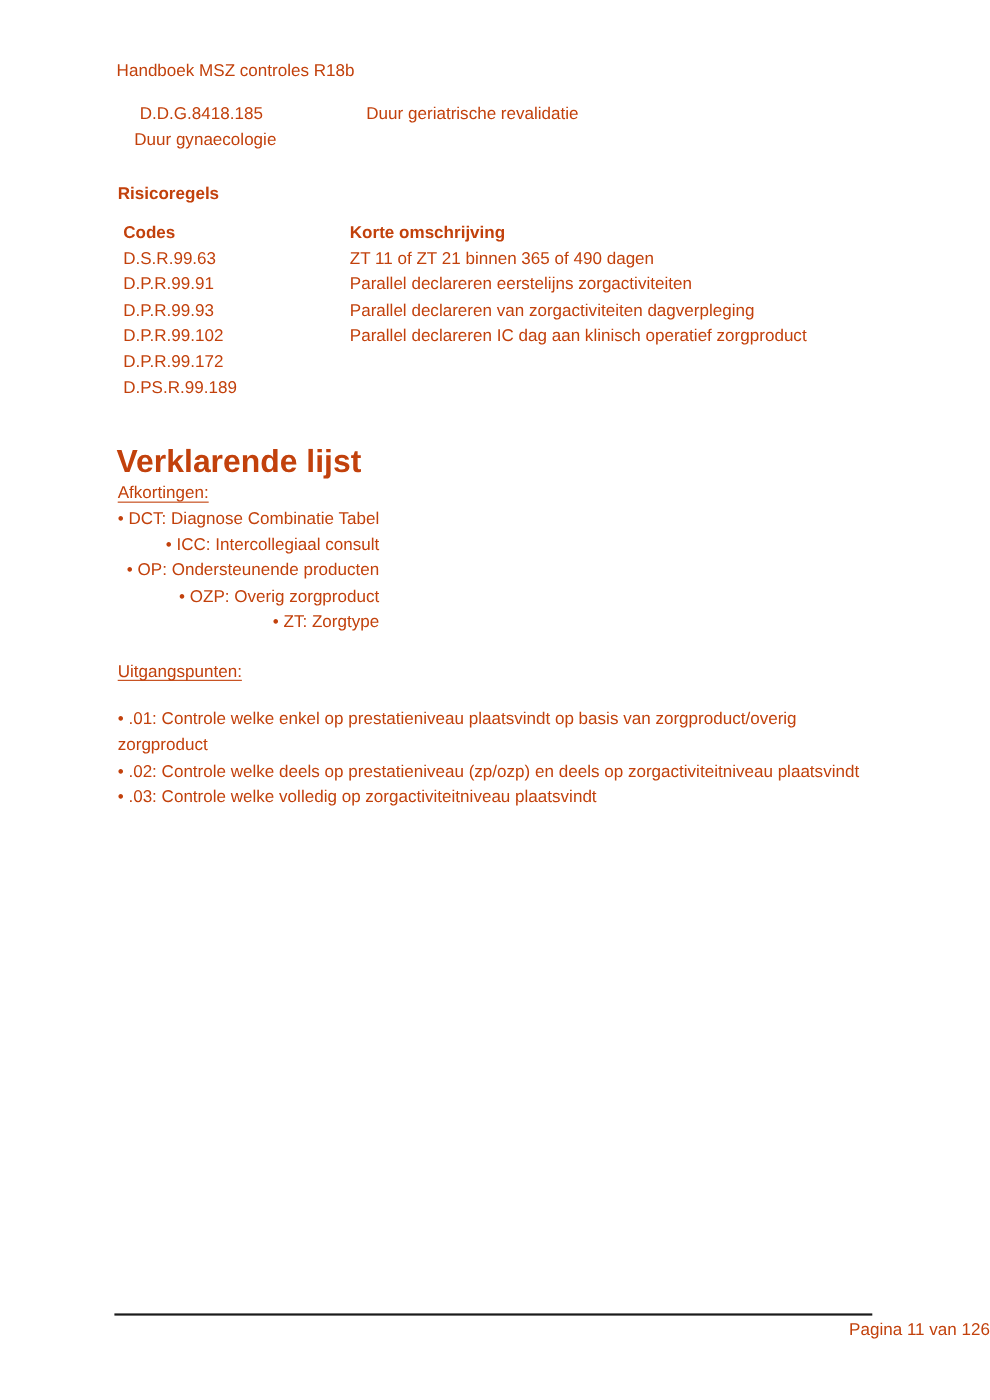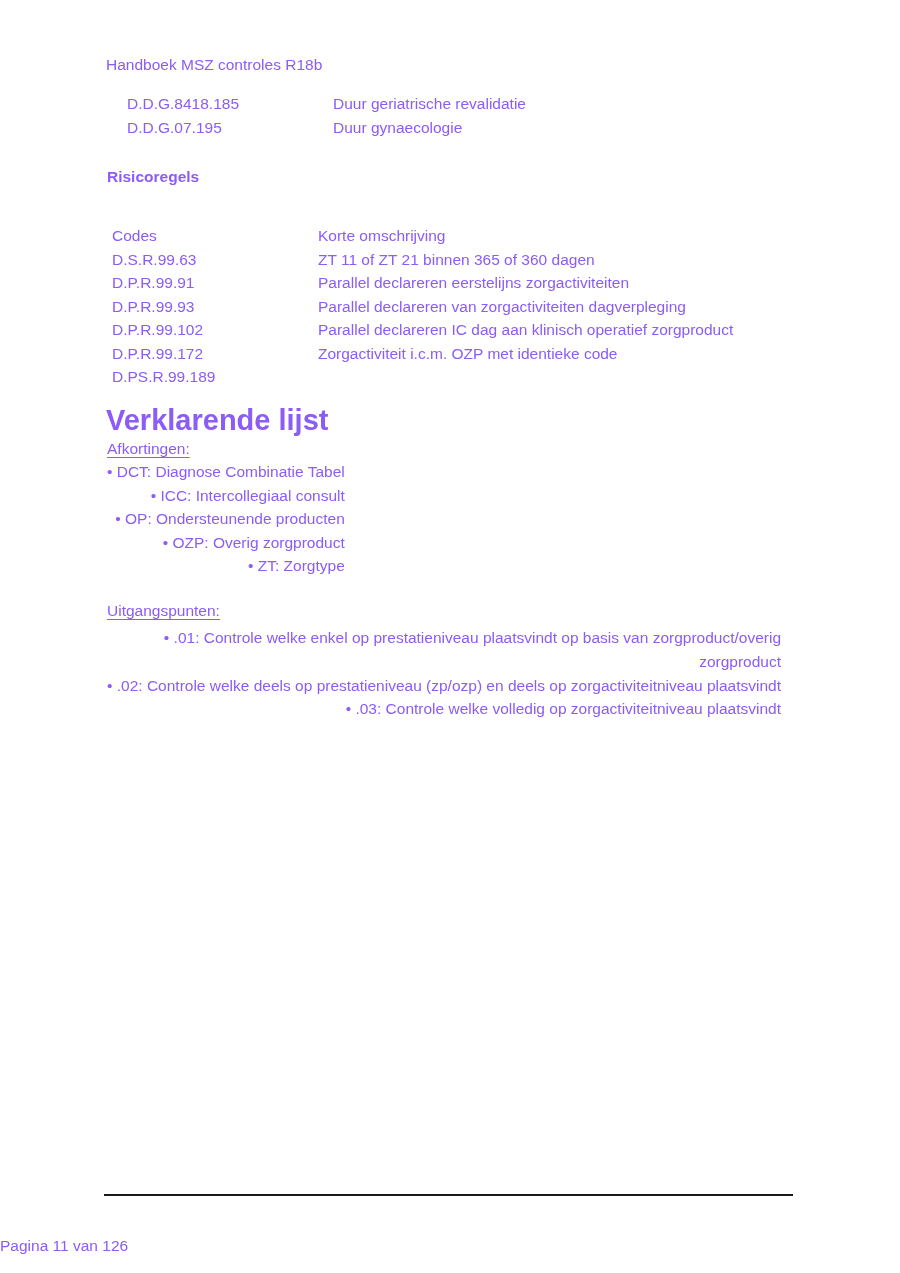--- a/index.html
+++ b/index.html
@@ -5,120 +5,117 @@
   html, body {
     margin: 0;
     padding: 0;
     background: #ffffff;
   }
   .page {
     position: relative;
     width: 900px;
     height: 1273px;
     background: #ffffff;
-    color: #8b5cf6;
+    color: #c2410c;
     font-family: "Liberation Sans", sans-serif;
     font-size: 15.5px;
     overflow: hidden;
   }
   .abs { position: absolute; }
   .hdr {
     top: 56px; left: 106px;
     font-size: 15.5px;
   }
   .tbl { left: 107px; width: 706px; }
   .tbl-duur { top: 92px; margin-left: 15px; }
   .tbl-risico { top: 200px; }
   .trow {
     display: grid;
     grid-template-columns: 211px 1fr;
     line-height: 23.5px;
     white-space: nowrap;
   }
   .trow .code { padding-left: 5px; }
-  .trow.thead { font-weight: normal; margin-top: 24px; }
+  .trow.thead { font-weight: bold; }
   .h2 {
     top: 168px; left: 107px;
     font-weight: bold;
     font-size: 15.5px;
   }
   .h1 {
     top: 404px; left: 106px;
     font-weight: bold;
     font-size: 29px;
   }
   .sub {
     left: 107px;
     text-decoration: underline;
     text-underline-offset: 3px;
   }
   .sub-afk { top: 440px; }
   .sub-uit { top: 602px; }
   .list { left: 107px; white-space: nowrap; }
   .list-afk { top: 460px; text-align: right; }
   .list-afk .line { line-height: 23.5px; }
-  .list-uit { top: 626px; text-align: right; }
+  .list-uit { top: 642px; }
   .list-uit .line { line-height: 23.8px; }
   .footer-line {
     top: 1194px; left: 104px;
     width: 689px; height: 2px;
     background: #1a1a1a;
   }
   .footer {
     top: 1201px; left: 0;
     width: 900px;
-    text-align: left;
+    text-align: right;
     font-size: 15.5px;
-    margin-top: 36px;
   }
 </style>
 </head>
 <body>
 
 <div class="page">
 
   <div class="abs hdr">Handboek MSZ controles R18b</div>
 
   <div class="abs tbl tbl-duur">
     <div class="trow">
       <div class="code">D.D.G.8418.185</div>
       <div>Duur geriatrische revalidatie</div>
     </div>
     <div class="trow">
-      <div class="code">D.D.G.07.195</div>
       <div>Duur gynaecologie</div>
     </div>
   </div>
 
   <div class="abs h2">Risicoregels</div>
 
   <div class="abs tbl tbl-risico">
     <div class="trow thead">
       <div class="code">Codes</div>
       <div>Korte omschrijving</div>
     </div>
     <div class="trow">
       <div class="code">D.S.R.99.63</div>
-      <div>ZT 11 of ZT 21 binnen 365 of 360 dagen</div>
+      <div>ZT 11 of ZT 21 binnen 365 of 490 dagen</div>
     </div>
     <div class="trow">
       <div class="code">D.P.R.99.91</div>
       <div>Parallel declareren eerstelijns zorgactiviteiten</div>
     </div>
     <div class="trow">
       <div class="code">D.P.R.99.93</div>
       <div>Parallel declareren van zorgactiviteiten dagverpleging</div>
     </div>
     <div class="trow">
       <div class="code">D.P.R.99.102</div>
       <div>Parallel declareren IC dag aan klinisch operatief zorgproduct</div>
     </div>
     <div class="trow">
       <div class="code">D.P.R.99.172</div>
-      <div>Zorgactiviteit i.c.m. OZP met identieke code</div>
     </div>
     <div class="trow">
       <div class="code">D.PS.R.99.189</div>
     </div>
   </div>
 
   <div class="abs h1">Verklarende lijst</div>
 
   <div class="abs sub sub-afk">Afkortingen:</div>
 

